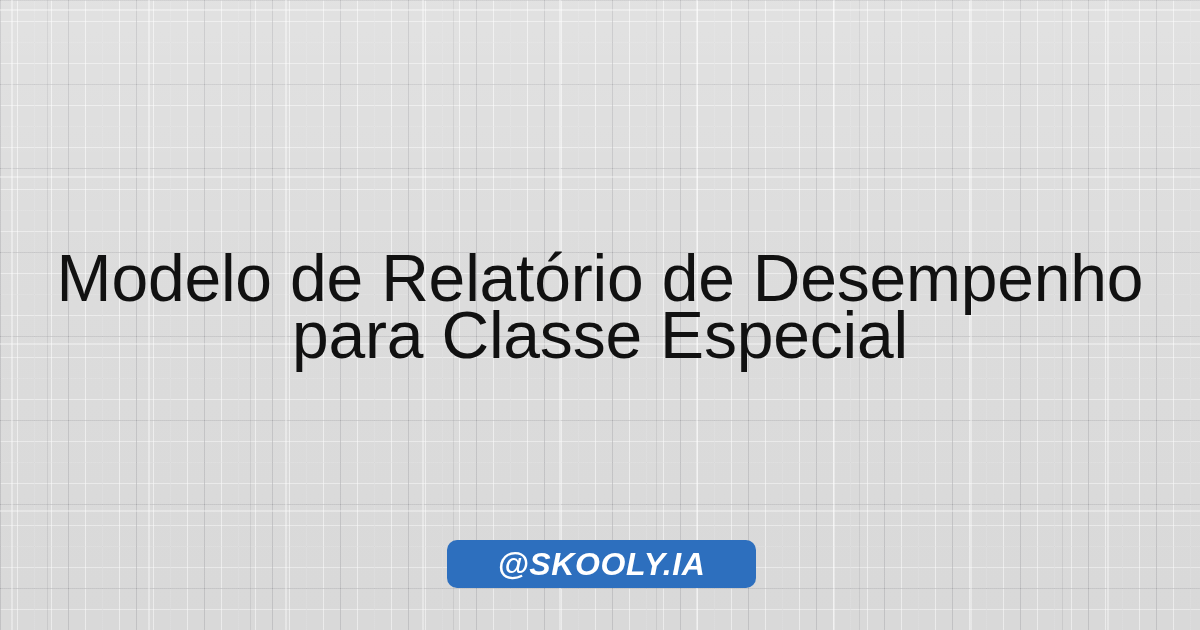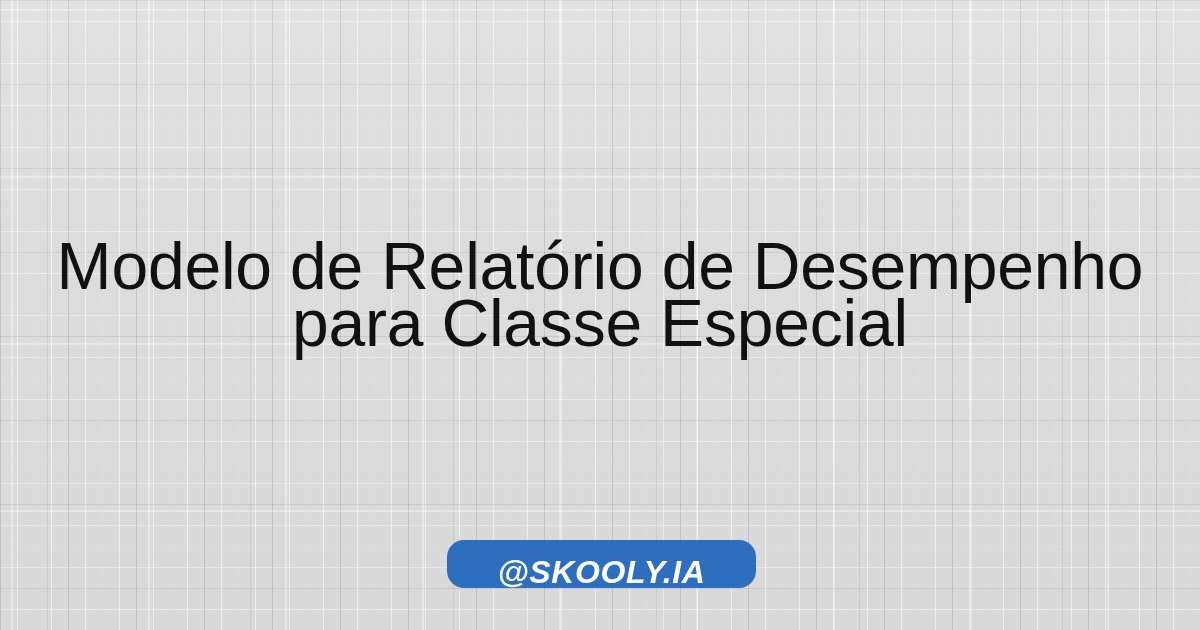--- a/index.html
+++ b/index.html
@@ -120,44 +120,44 @@
     z-index: 5;
     width: 1200px;
     height: 630px;
   }
 
   #title {
     position: absolute;
     left: 0;
     right: 0;
     top: 234px;
-    margin: 4px;
+    margin: 16px;
     padding: 0 28px;
     box-sizing: border-box;
     text-align: center;
     font-family: "Liberation Sans", sans-serif;
     font-size: 66px;
     font-weight: 400;
     line-height: 57px;
     letter-spacing: -0.2px;
     color: #111111;
     white-space: pre-line;
   }
 
   #badge {
     position: absolute;
     left: 447px;
     top: 540px;
     width: 309px;
     height: 48px;
     box-sizing: border-box;
-    border-radius: 17px;
+    border-radius: 10px;
     background-color: #2d6fbe;
     display: flex;
-    align-items: flex-end;
+    align-items: center;
     justify-content: center;
   }
 
   #badge-text {
     font-family: "Liberation Sans", sans-serif;
     font-size: 32px;
     font-weight: 700;
     font-style: italic;
     letter-spacing: 0.6px;
     color: #ffffff;

